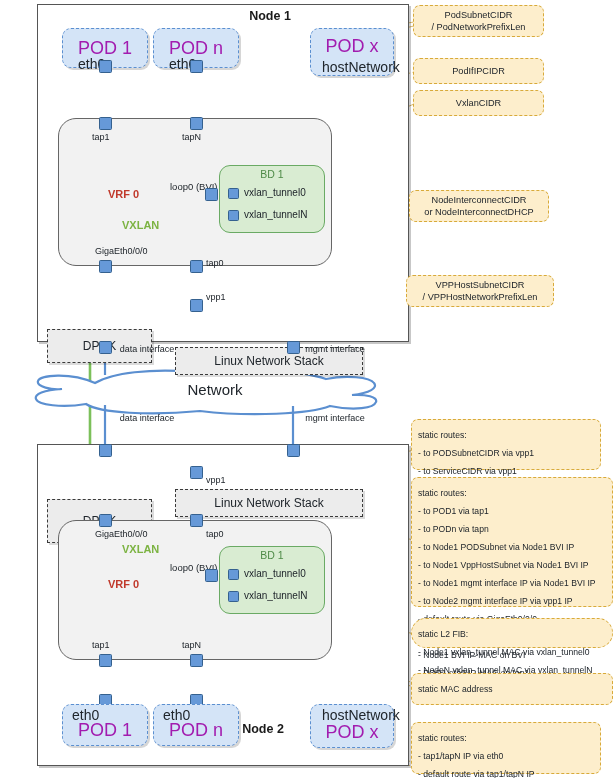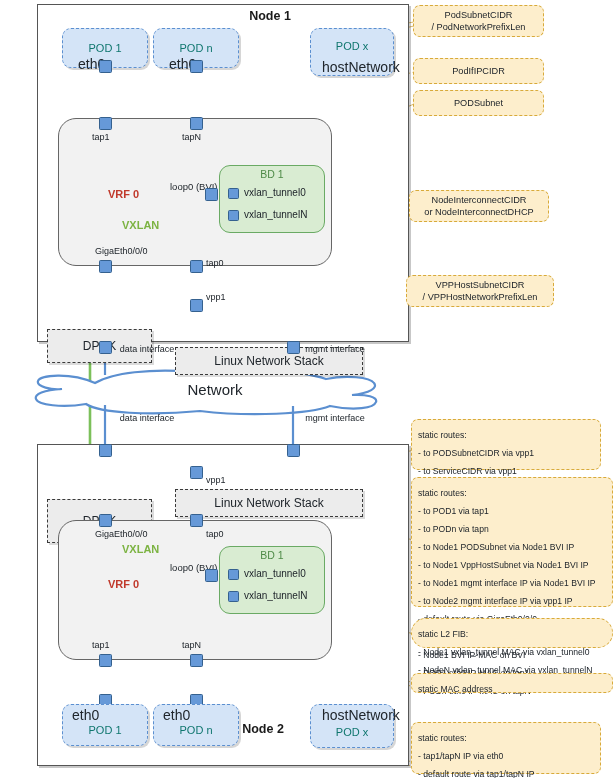--- a/index.html
+++ b/index.html
@@ -34,21 +34,21 @@
 
   
   .pod{
     border:1.4px dashed #5b8fd0;
     border-radius:9px;
     background:#d4e4f7;
     box-shadow:2px 2px 0 rgba(0,0,0,0.16);
     display:flex;align-items:center;justify-content:center;
   }
   .pod-label{
-    font-size:11px;color:#0f766e;
+    font-size:18px;color:#a21caf;
   }
   .pod-if{
     font-size:14px;color:#20262c;white-space:nowrap;
   }
 
   
   .vpp-box{
     border:1.3px solid #666666;
     border-radius:18px;
     background:#f2f2f2;
@@ -398,21 +398,21 @@
   <div class="abs callout callout-center" style="left:413px;top:58px;width:131px;height:26px;">
     <span class="callout-text">PodIfIPCIDR</span>
   </div>
 
   <div class="abs callout callout-center" style="left:413px;top:5px;width:131px;height:32px;">
     <span class="callout-text">PodSubnetCIDR
 / PodNetworkPrefixLen</span>
   </div>
 
   <div class="abs callout callout-center" style="left:413px;top:90px;width:131px;height:26px;">
-    <span class="callout-text">PODSubnet</span>
+    <span class="callout-text">VxlanCIDR</span>
   </div>
 
   <div class="abs callout callout-center" style="left:409px;top:190px;width:140px;height:32px;">
     <span class="callout-text">NodeInterconnectCIDR
 or NodeInterconnectDHCP</span>
   </div>
 
   <div class="abs callout callout-center" style="left:406px;top:275px;width:148px;height:32px;">
     <span class="callout-text">VPPHostSubnetCIDR
 / VPPHostNetworkPrefixLen</span>
@@ -441,21 +441,21 @@
   - PODn eth0 IP-MAC on tapN</span>
   </div>
 
   <div class="abs callout" style="left:411px;top:618px;width:202px;height:30px;border-radius:17px;">
     <span class="callout-text-l">static L2 FIB:
   - Node1 vxlan_tunnel MAC via vxlan_tunnel0
   - NodeN vxlan_tunnel MAC via vxlan_tunnelN
   - BVI MAC via BVI</span>
   </div>
 
-  <div class="abs callout" style="left:411px;top:673px;width:202px;height:20px;">
+  <div class="abs callout" style="left:411px;top:673px;width:202px;height:32px;">
     <span class="callout-text-l">static MAC address</span>
   </div>
 
   <div class="abs callout" style="left:411px;top:722px;width:190px;height:52px;">
     <span class="callout-text-l">static routes:
   - tap1/tapN IP via eth0
   - default route via tap1/tapN IP
 static ARP:
   - tap1/tapN IP-MAC on eth0</span>
   </div>

